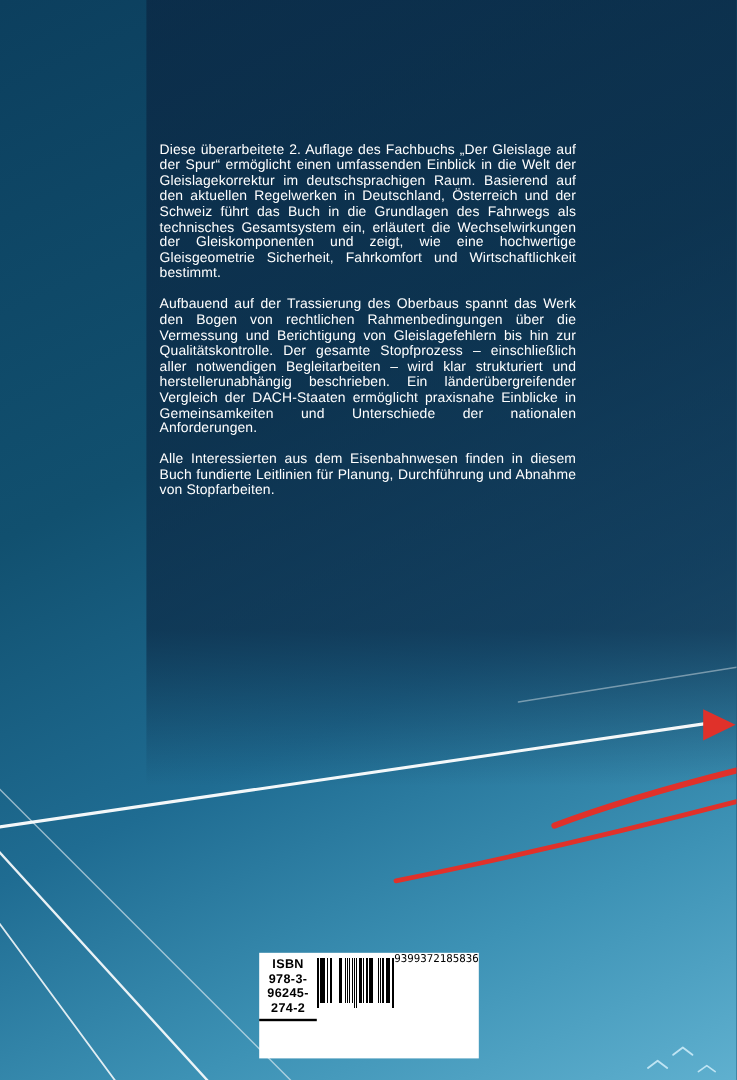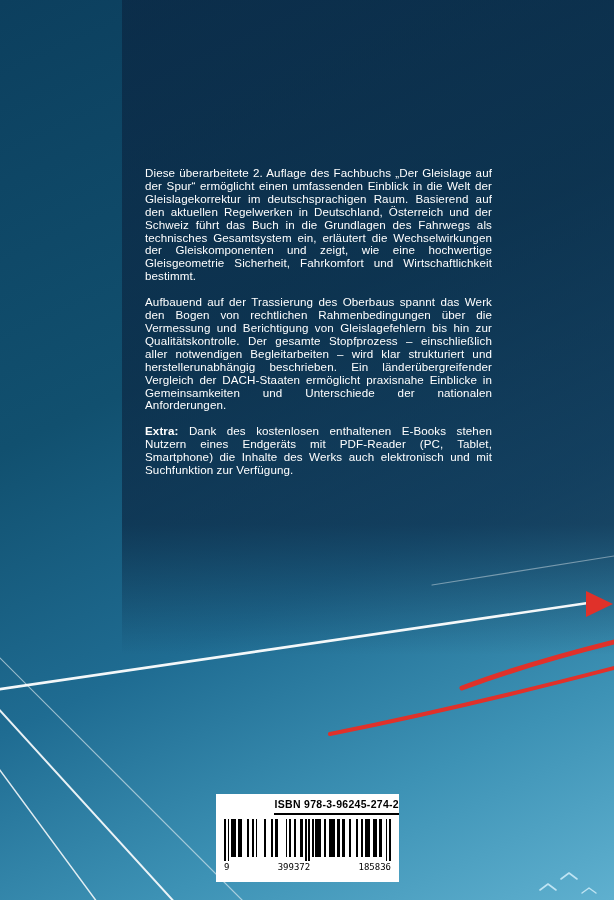--- a/index.html
+++ b/index.html
@@ -28,35 +28,34 @@
   .deco {
     position:absolute; inset:0; width:614px; height:900px; z-index:2;
     pointer-events:none;
   }
   .w-line { stroke:#ffffff; fill:none; stroke-linecap:round; }
   .r-line { stroke:var(--accent-red, #e0312a); fill:none; stroke-linecap:round; }
   .r-fill { fill:var(--accent-red, #e0312a); }
   .bird   { stroke:#bfe4f3; fill:none; stroke-linecap:round; stroke-linejoin:round; }
 
   .blurb {
-    position:absolute; left:145px; top:119px; width:347px; z-index:3;
+    position:absolute; left:133px; top:119px; width:347px; z-index:3;
     color:var(--text, #ffffff);
     font-size:11.6px; line-height:12.9px; font-weight:400;
     text-align:justify;
     hyphens:auto;
     letter-spacing:0.1px;
-    margin-top:48px;
   }
   .blurb p { margin:0 0 13px 0; }
   .blurb strong { font-weight:bold; }
 
   .barcode-box {
     position:absolute; left:216px; top:794px; width:183px; height:88px; z-index:4;
     background:var(--barcode-background, #ffffff);
-    display:flex; flex-direction:column; align-items:flex-end;
+    display:flex; flex-direction:row; align-items:flex-start;
   }
   .isbn-label {
     padding:4px 0 3px; text-align:center;
     font-weight:bold; font-size:10.5px; letter-spacing:0.3px; color:#000;
     border-bottom:2px solid #000;
   }
   .bars { display:block; width:167px; height:42px; margin:4px auto 0; }
   .digits {
     width:167px; margin:1px auto 0;
     display:flex; justify-content:space-between;
@@ -88,21 +87,21 @@
     <g>
       <path class="bird" d="M 540 890 l 8 -6 l 8 6" stroke-width="1.6"></path>
       <path class="bird" d="M 561 879 l 8 -6 l 8 6" stroke-width="1.6"></path>
       <path class="bird" d="M 582 893 l 7 -5 l 7 5" stroke-width="1.4"></path>
     </g>
   </svg>
 
   <div class="blurb">
     <p>Diese überarbeitete 2. Auflage des Fachbuchs „Der Gleislage auf der Spur“ ermöglicht einen umfassenden Einblick in die Welt der Gleislagekorrektur im deutschsprachigen Raum. Basierend auf den aktuellen Regelwerken in Deutschland, Österreich und der Schweiz führt das Buch in die Grundlagen des Fahrwegs als technisches Gesamtsystem ein, erläutert die Wechselwirkungen der Gleiskomponenten und zeigt, wie eine hochwertige Gleisgeometrie Sicherheit, Fahrkomfort und Wirtschaftlichkeit bestimmt.</p>
     <p>Aufbauend auf der Trassierung des Oberbaus spannt das Werk den Bogen von rechtlichen Rahmenbedingungen über die Vermessung und Berichtigung von Gleislagefehlern bis hin zur Qualitätskontrolle. Der gesamte Stopfprozess – einschließlich aller notwendigen Begleitarbeiten – wird klar strukturiert und herstellerunabhängig beschrieben. Ein länderübergreifender Vergleich der DACH-Staaten ermöglicht praxisnahe Einblicke in Gemeinsamkeiten und Unterschiede der nationalen Anforderungen.</p>
-    <p><strong>Extra:</strong><span> Dank des kostenlosen enthaltenen E-Books stehen Nutzern eines Endgeräts mit PDF-Reader (PC, Tablet, Smartphone) die Inhalte des Werks auch elektronisch und mit Suchfunktion zur Verfügung.</span></p>
+    <p>Alle Interessierten aus dem Eisenbahnwesen finden in diesem Buch fundierte Leitlinien für Planung, Durchführung und Abnahme von Stopfarbeiten.</p>
   </div>
 
   <div class="barcode-box">
     <div class="isbn-label">ISBN 978-3-96245-274-2</div>
     <svg class="bars" viewBox="0 0 95 33" preserveAspectRatio="none" shape-rendering="crispEdges" xmlns="http://www.w3.org/2000/svg">
       <g fill="#000000">
         <rect x="0" y="0" width="1" height="33"></rect>
           <rect x="2" y="0" width="1" height="33"></rect>
         <rect x="4" y="0" width="3" height="30"></rect>
           <rect x="8" y="0" width="2" height="30"></rect>

